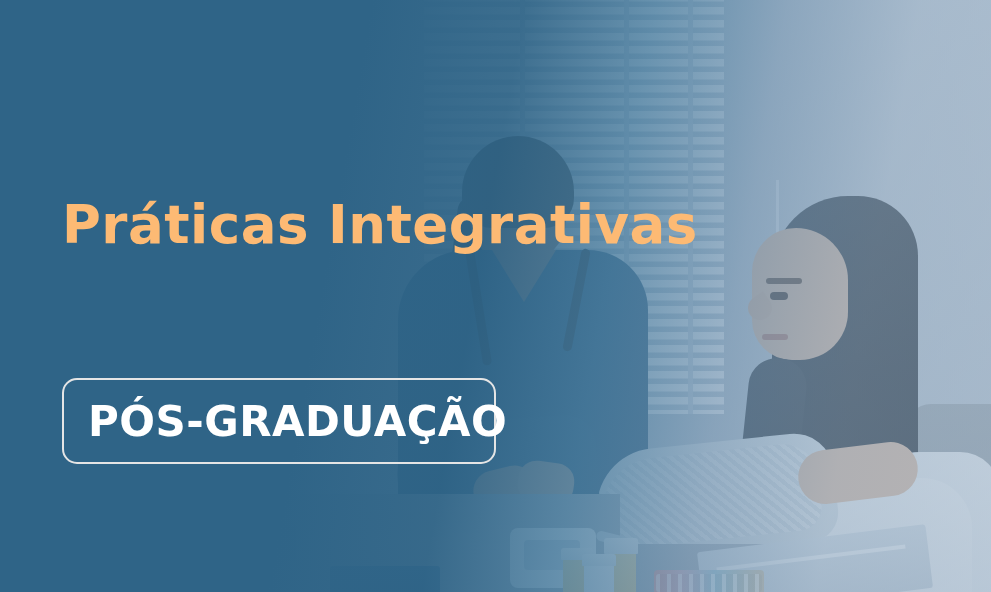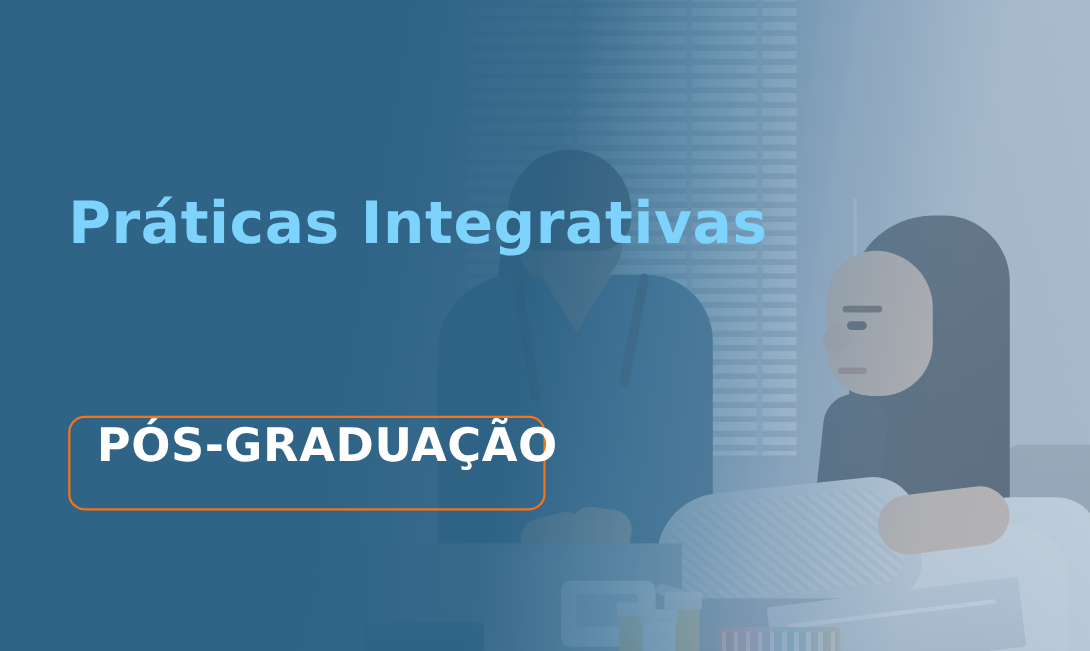--- a/index.html
+++ b/index.html
@@ -300,30 +300,30 @@
   .title-block {
     position:absolute; left:62px; top:176px;
   }
   .t-line {
     font-weight:bold;
     font-size:53px;
     line-height:55px;
     letter-spacing:0.5px;
     white-space:nowrap;
   }
-  .t-white { color:#7dd3fc; }
+  .t-white { color:#fdba74;margin-top:21px; }
   .t-orange { color:#ef5b20; }
 
   .badge {
     position:absolute;
     left:62px; top:378px;
     width:434px; height:86px;
-    border:2px solid #f97316;
+    border:2px solid #e5e5e5;
     border-radius:15px;
-    display:flex; align-items:flex-start;
+    display:flex; align-items:center;
   }
   .badge-text {
     color:#ffffff;
     font-weight:bold;
     font-size:42px;
     letter-spacing:0.5px;
     margin-left:24px;
     white-space:nowrap;
   }
 </style>

